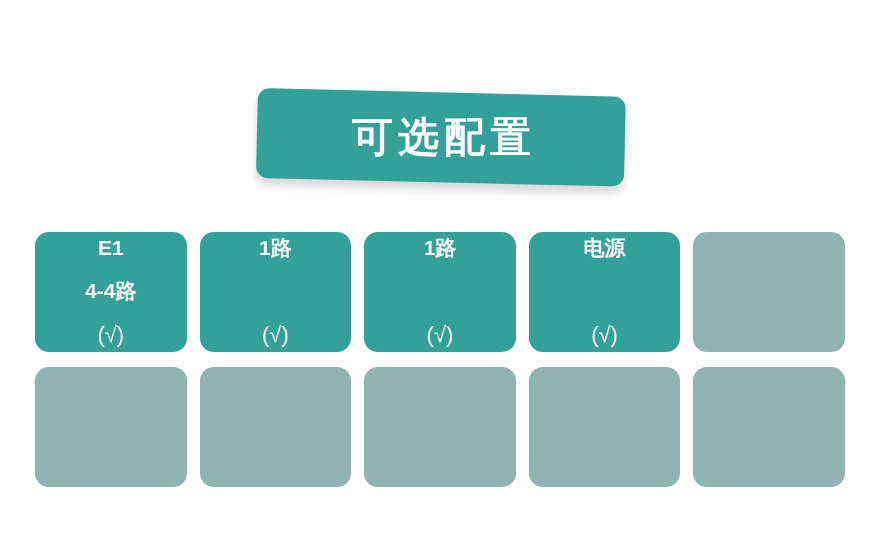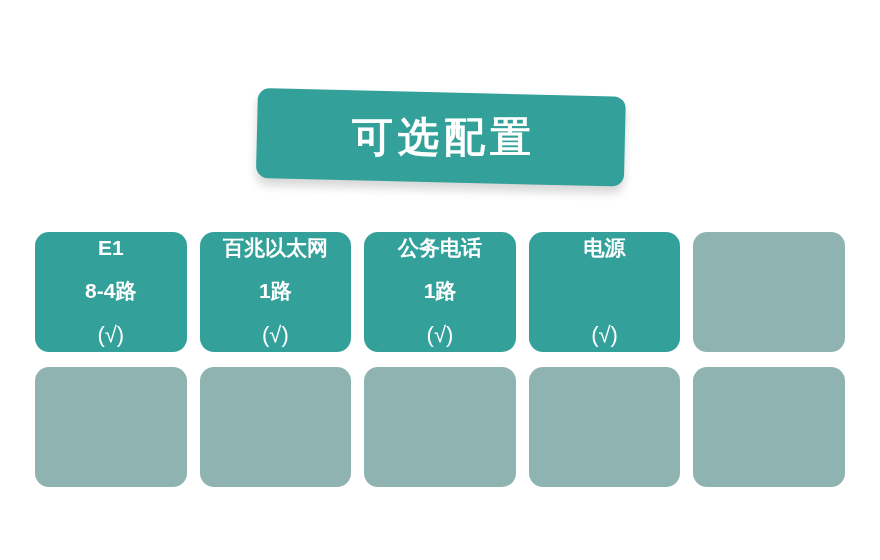--- a/index.html
+++ b/index.html
@@ -109,32 +109,30 @@
     <div class="banner">
       <div class="banner-title">可选配置</div>
     </div>
   </div>
 
   <div class="grid">
     <div class="row">
 
       <div class="tile filled">
         <div class="tile-line">E1</div>
-        <div class="tile-line">8-4路</div>
+        <div class="tile-line">4-4路</div>
         <div class="tile-line check">(√)</div>
       </div>
 
       <div class="tile filled">
-        <div class="tile-line">百兆以太网</div>
         <div class="tile-line">1路</div>
         <div class="tile-line check">(√)</div>
       </div>
 
       <div class="tile filled">
-        <div class="tile-line">公务电话</div>
         <div class="tile-line">1路</div>
         <div class="tile-line check">(√)</div>
       </div>
 
       <div class="tile filled">
         <div class="tile-line">电源</div>
         <div class="tile-line check">(√)</div>
       </div>
 
       <div class="tile empty"></div>

